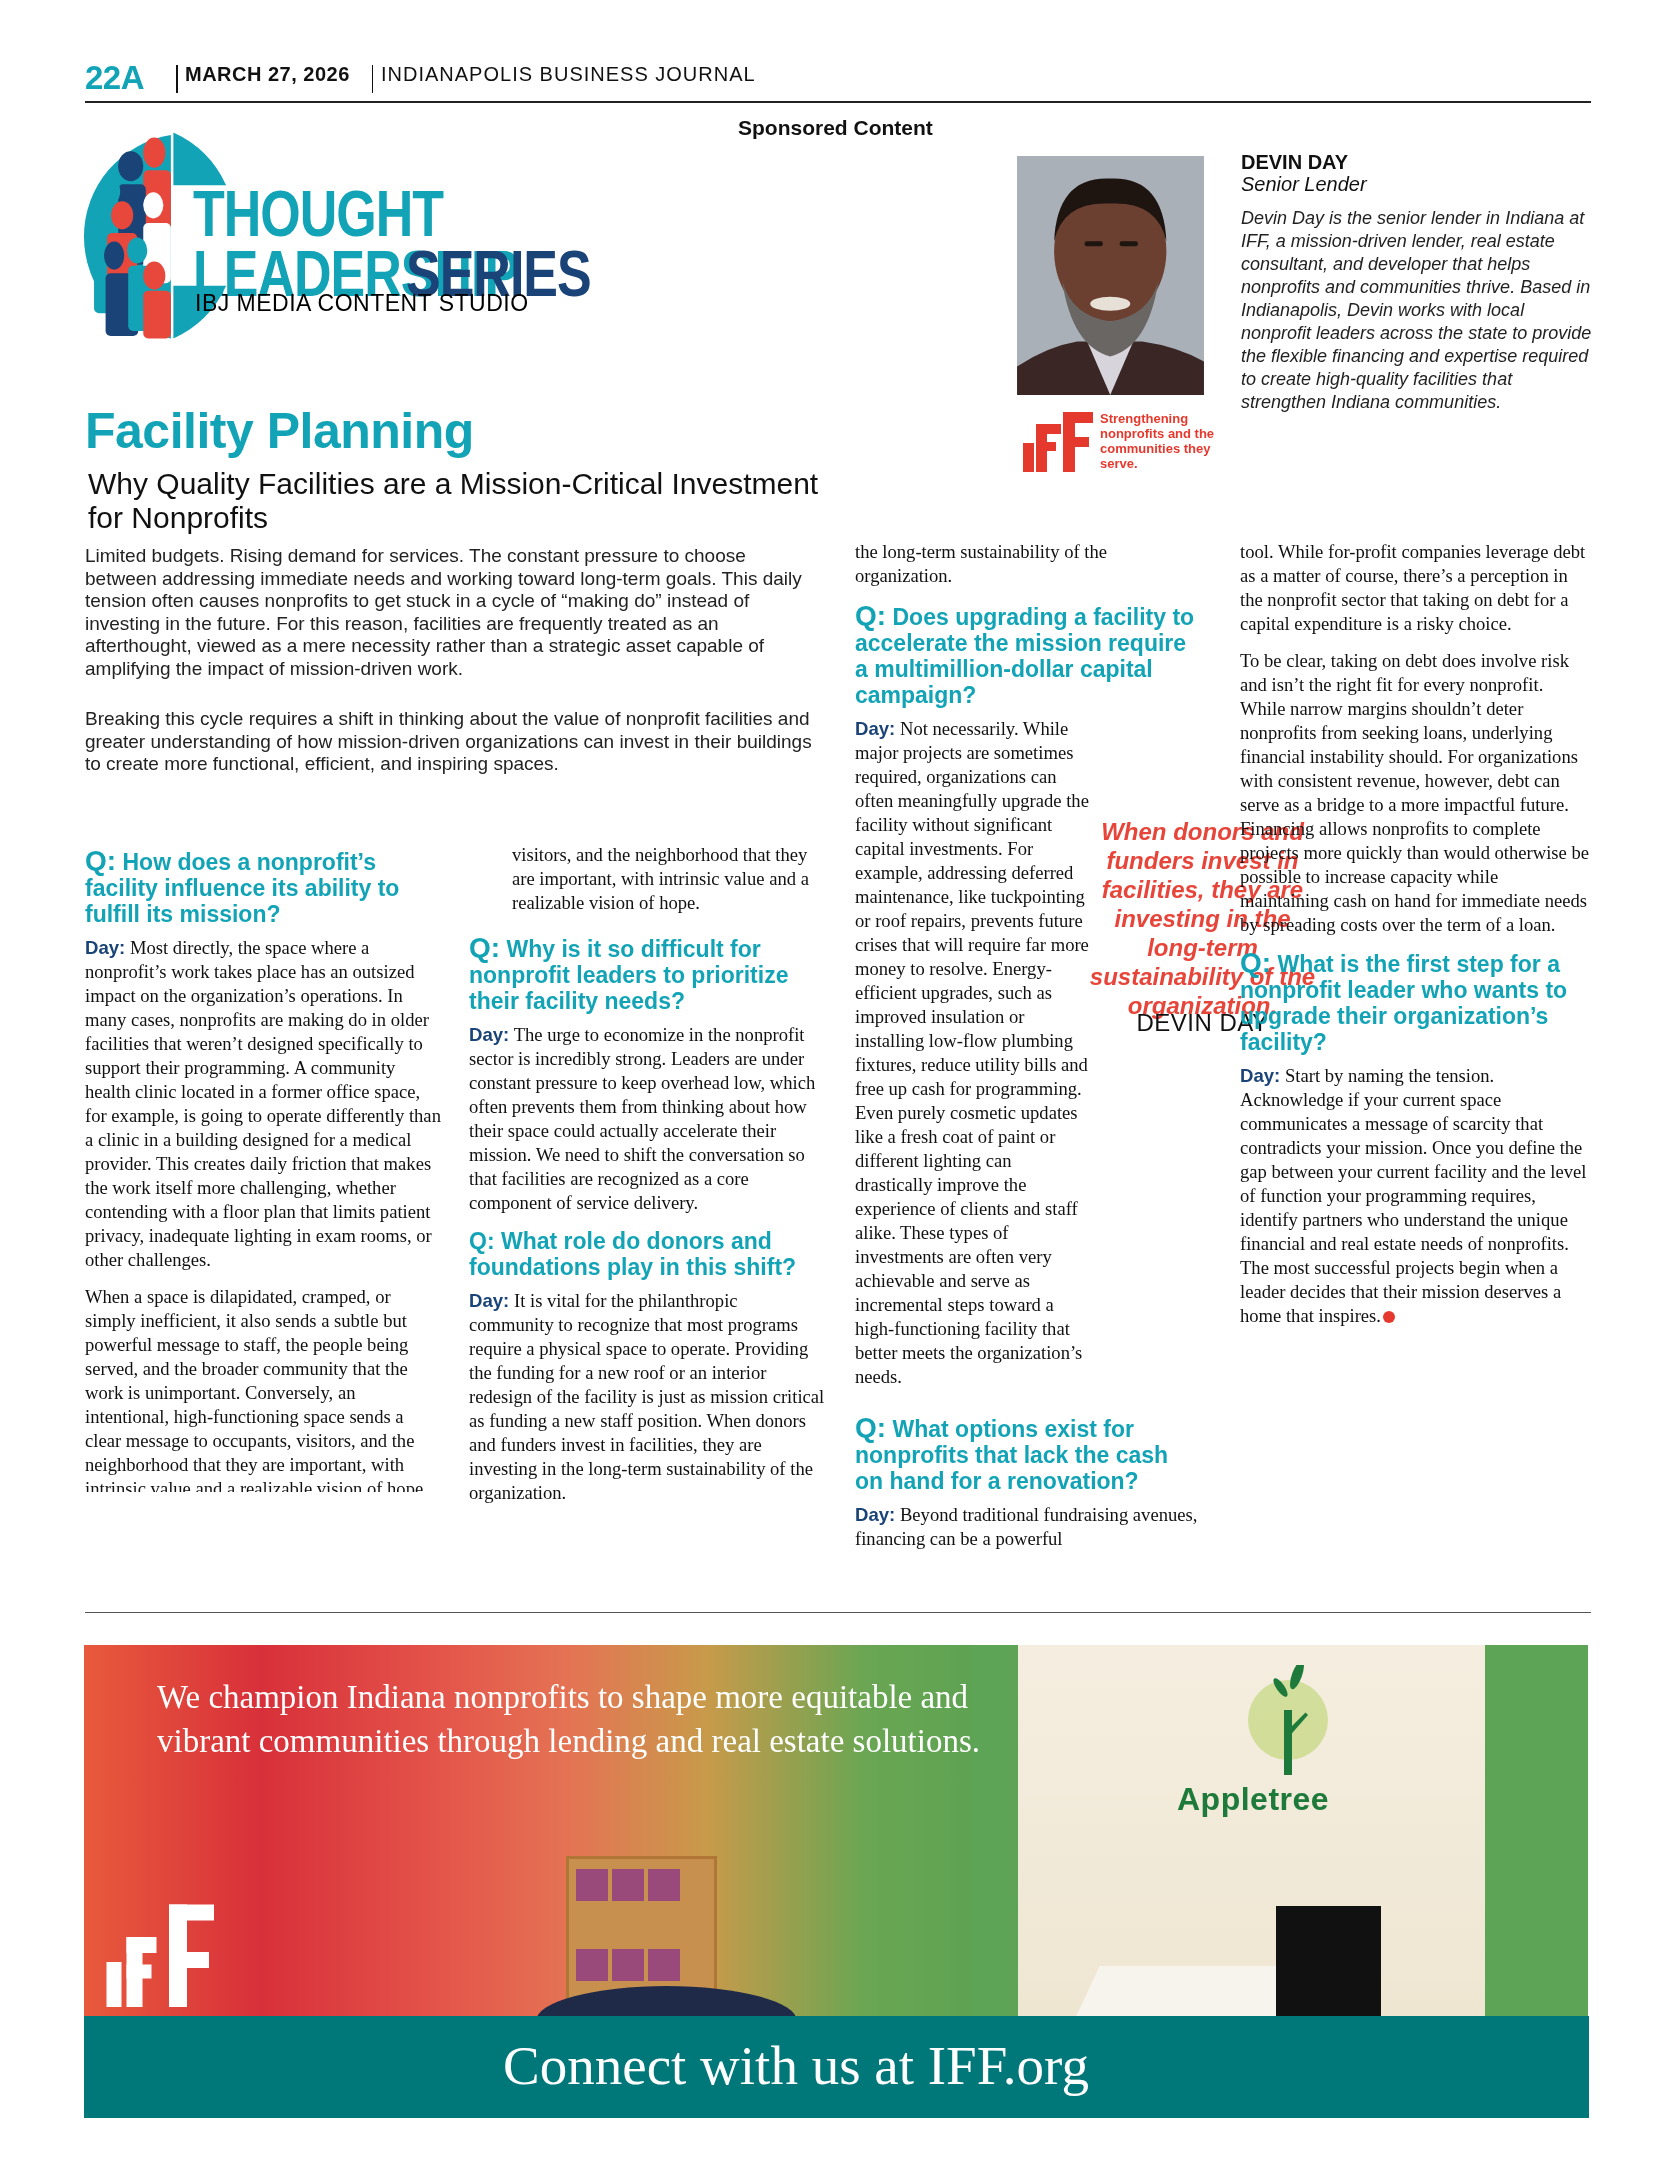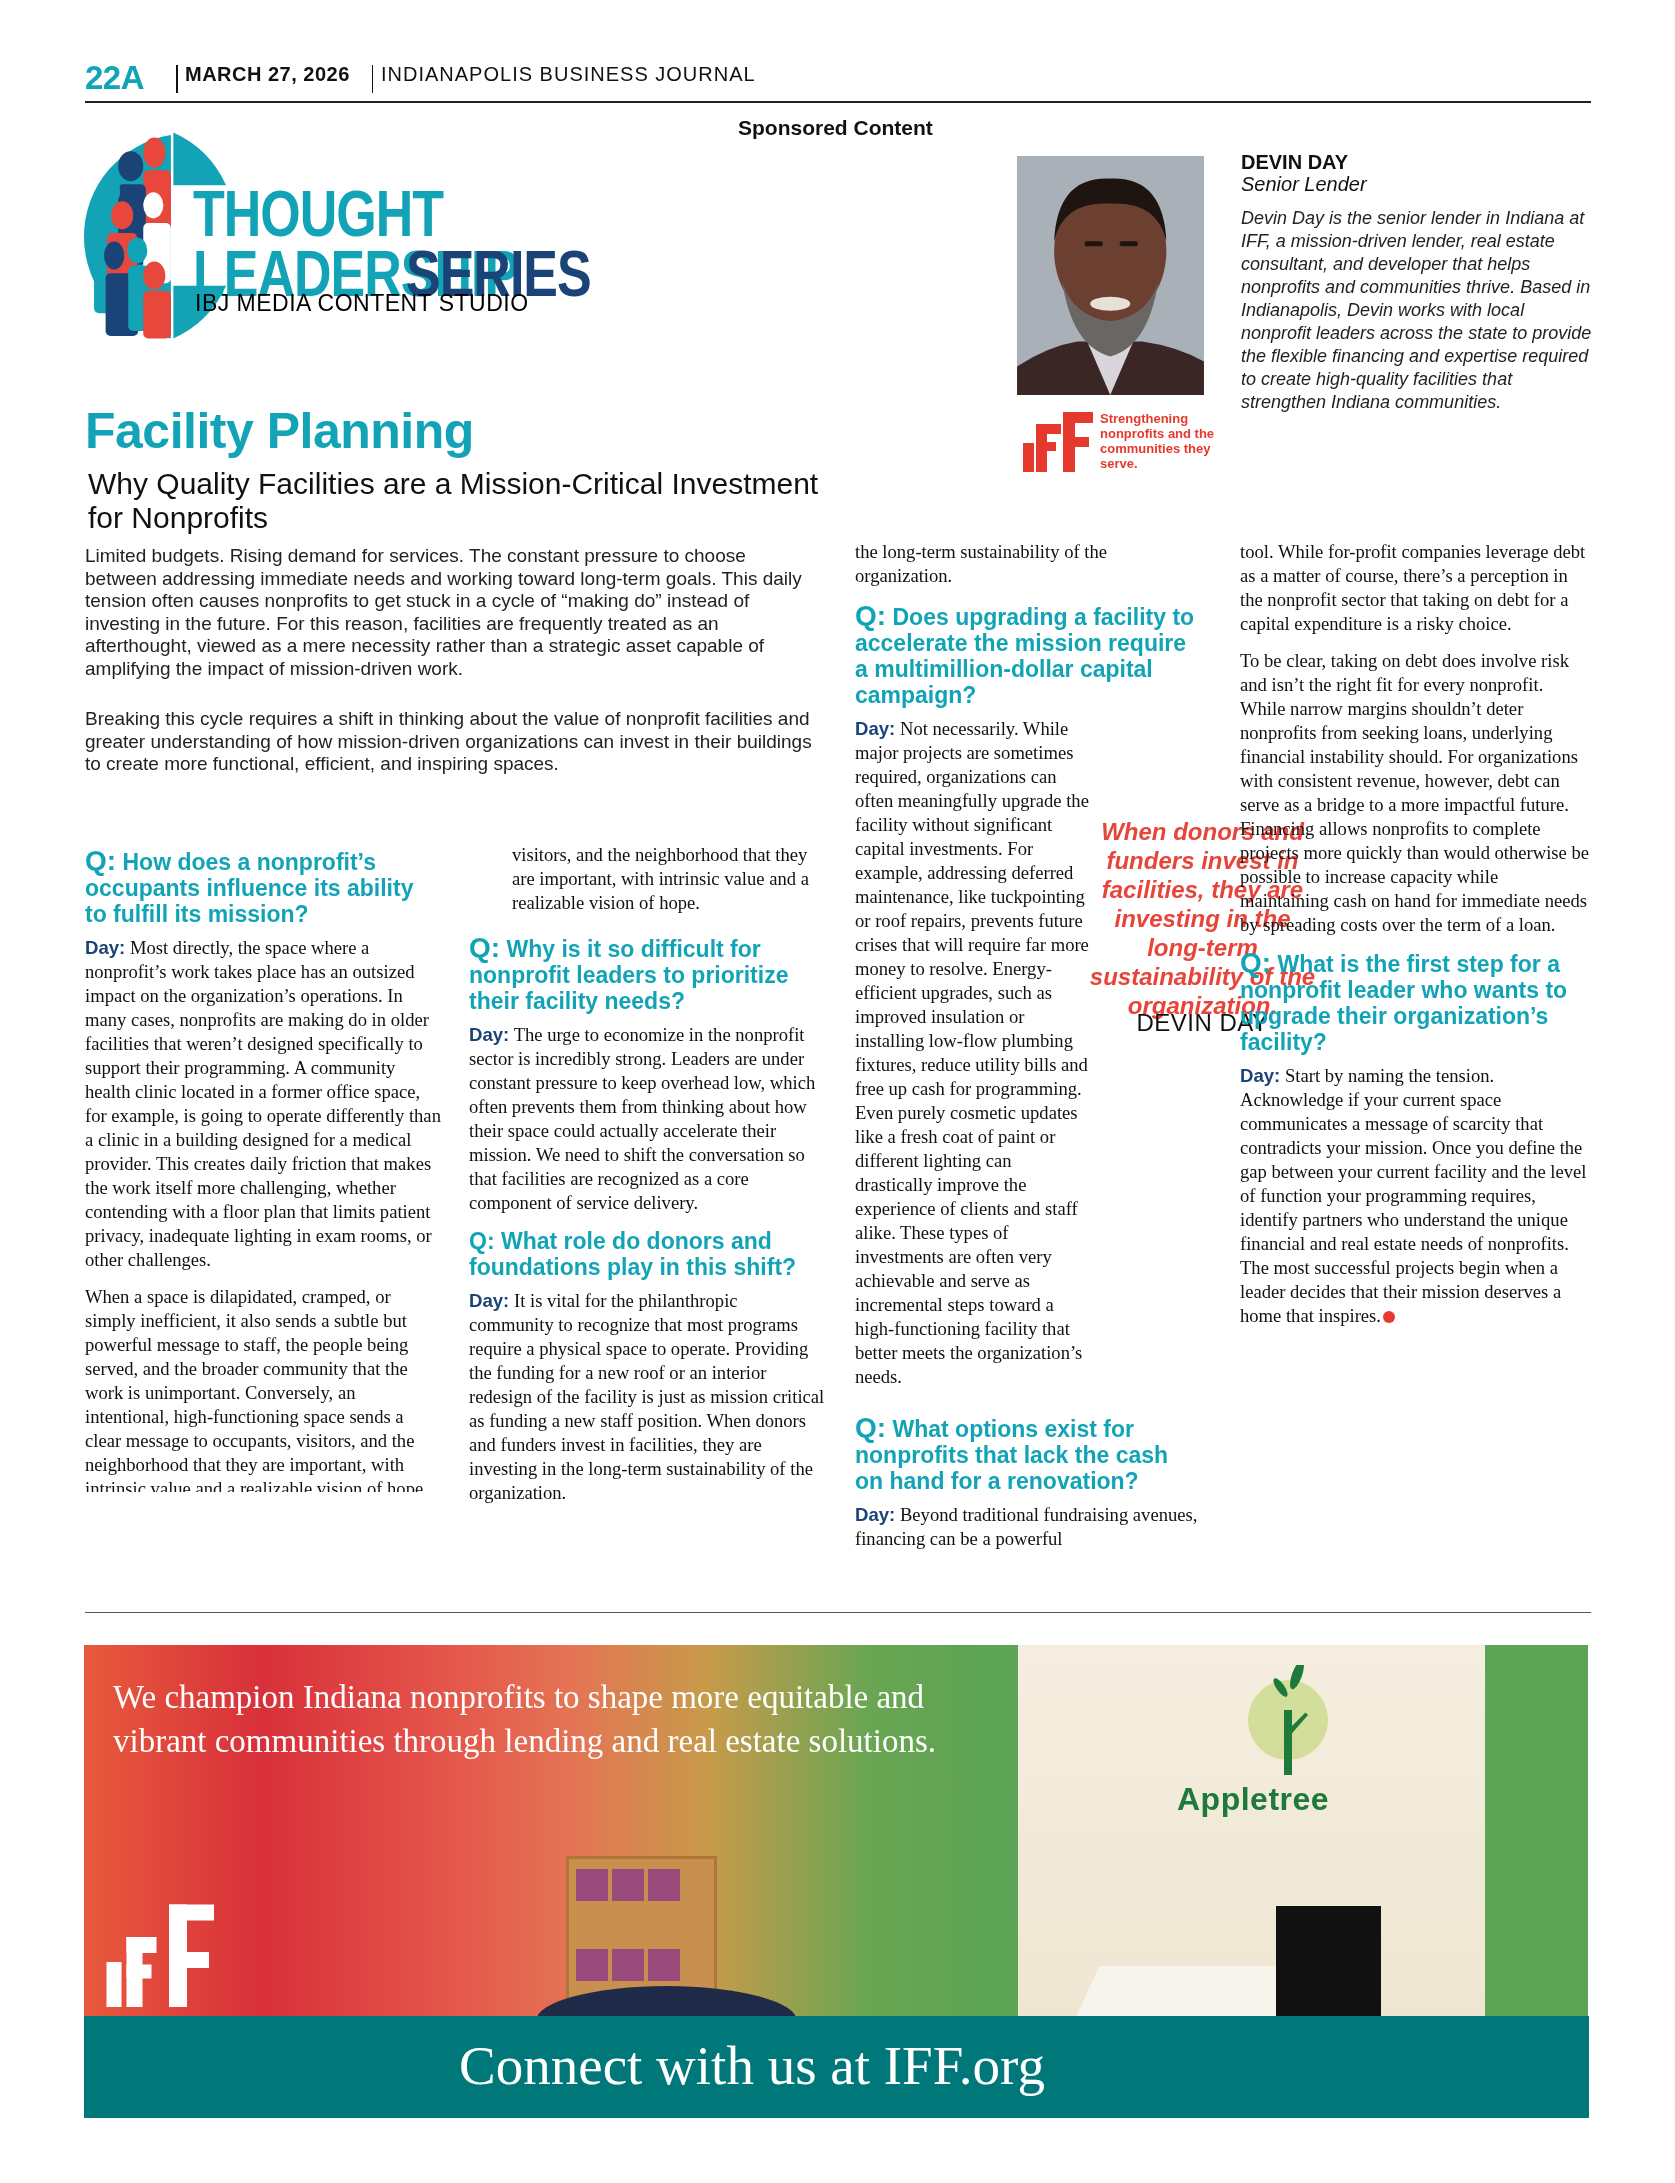--- a/index.html
+++ b/index.html
@@ -1,19 +1,19 @@
 <!DOCTYPE html>
 <html style="font-size:8px"><head>
 <meta charset="utf-8">
 <style>
   html, body { margin: 0; padding: 0; background: #ffffff; }
   body { width: 1675px; height: 2183px; position: relative; overflow: hidden; color: #111; }
   .abs { position: absolute; }
   .sans { font-family: "Liberation Sans", "DejaVu Sans", sans-serif; }
-  .serif { font-family: "Liberation Serif", "DejaVu Serif", serif; }
+  .serif { font-family: "Liberation Serif", "DejaVu Serif", serif; margin-left: 44px; }
 
   
   #folio { left: 85px; top: 59px; font-size: 33px; font-weight: 700; color: #12a4b6; letter-spacing: -0.5px; }
   .hdr-sep { width: 1.5px; height: 28px; background: #111; top: 65px; }
   #hdr-date { left: 185px; top: 63px; font-size: 20px; font-weight: 700; letter-spacing: 0.5px; }
   #hdr-pub { left: 381px; top: 63px; font-size: 20px; letter-spacing: 1px; }
   #hdr-rule { left: 85px; top: 101px; width: 1506px; height: 1.5px; background: #222; }
   #sponsored { left: 738px; top: 116px; font-size: 21px; font-weight: 700; color: #111; }
 
   
@@ -137,21 +137,21 @@
   <rect x="92" y="50" width="52" height="20" fill="#e6392e"></rect>
 </svg>
 <div class="abs sans" id="iff-tagline">Strengthening nonprofits and the communities they serve.</div>
 
 <div class="abs sans" id="title">Facility Planning</div>
 <div class="abs sans" id="subtitle">Why Quality Facilities are a Mission-Critical Investment for Nonprofits</div>
 <div class="abs sans intro" id="intro-1">Limited budgets. Rising demand for services. The constant pressure to choose between addressing immediate needs and working toward long-term goals. This daily tension often causes nonprofits to get stuck in a cycle of “making do” instead of investing in the future. For this reason, facilities are frequently treated as an afterthought, viewed as a mere necessity rather than a strategic asset capable of amplifying the impact of mission-driven work.</div>
 <div class="abs sans intro" id="intro-2">Breaking this cycle requires a shift in thinking about the value of nonprofit facilities and greater understanding of how mission-driven organizations can invest in their buildings to create more functional, efficient, and inspiring spaces.</div>
 
 <div class="abs col" id="col1">
-  <p class="q sans"><span class="qmark">Q:</span> <span>How does a nonprofit’s occupants influence its ability to fulfill its mission?</span></p>
+  <p class="q sans"><span class="qmark">Q:</span> <span>How does a nonprofit’s facility influence its ability to fulfill its mission?</span></p>
   <p class="a serif"><span class="day">Day:</span> <span>Most directly, the space where a nonprofit’s work takes place has an outsized impact on the organization’s operations. In many cases, nonprofits are making do in older facilities that weren’t designed specifically to support their programming. A community health clinic located in a former office space, for example, is going to operate differently than a clinic in a building designed for a medical provider. This creates daily friction that makes the work itself more challenging, whether contending with a floor plan that limits patient privacy, inadequate lighting in exam rooms, or other challenges.</span></p>
   <p class="a serif" style="max-height:207px; overflow:hidden;">When a space is dilapidated, cramped, or simply inefficient, it also sends a subtle but powerful message to staff, the people being served, and the broader community that the work is unimportant. Conversely, an intentional, high-functioning space sends a clear message to occupants, visitors, and the neighborhood that they are important, with intrinsic value and a realizable vision of hope.</p>
 </div>
 
 <div class="abs col" id="col2">
   <p class="a serif" style="margin-bottom:20px;margin-left:43px;">visitors, and the neighborhood that they are important, with intrinsic value and a realizable vision of hope.</p>
   <p class="q sans"><span class="qmark">Q:</span> <span>Why is it so difficult for nonprofit leaders to prioritize their facility needs?</span></p>
   <p class="a serif"><span class="day">Day:</span> <span>The urge to economize in the nonprofit sector is incredibly strong. Leaders are under constant pressure to keep overhead low, which often prevents them from thinking about how their space could actually accelerate their mission. We need to shift the conversation so that facilities are recognized as a core component of service delivery.</span></p>
   <p class="q sans"><span>Q:</span> <span>What role do donors and foundations play in this shift?</span></p>
   <p class="a serif" style="max-height:216px; overflow:hidden;"><span class="day">Day:</span> <span>It is vital for the philanthropic community to recognize that most programs require a physical space to operate. Providing the funding for a new roof or an interior redesign of the facility is just as mission critical as funding a new staff position. When donors and funders invest in facilities, they are investing in the long-term sustainability of the organization.</span></p>

